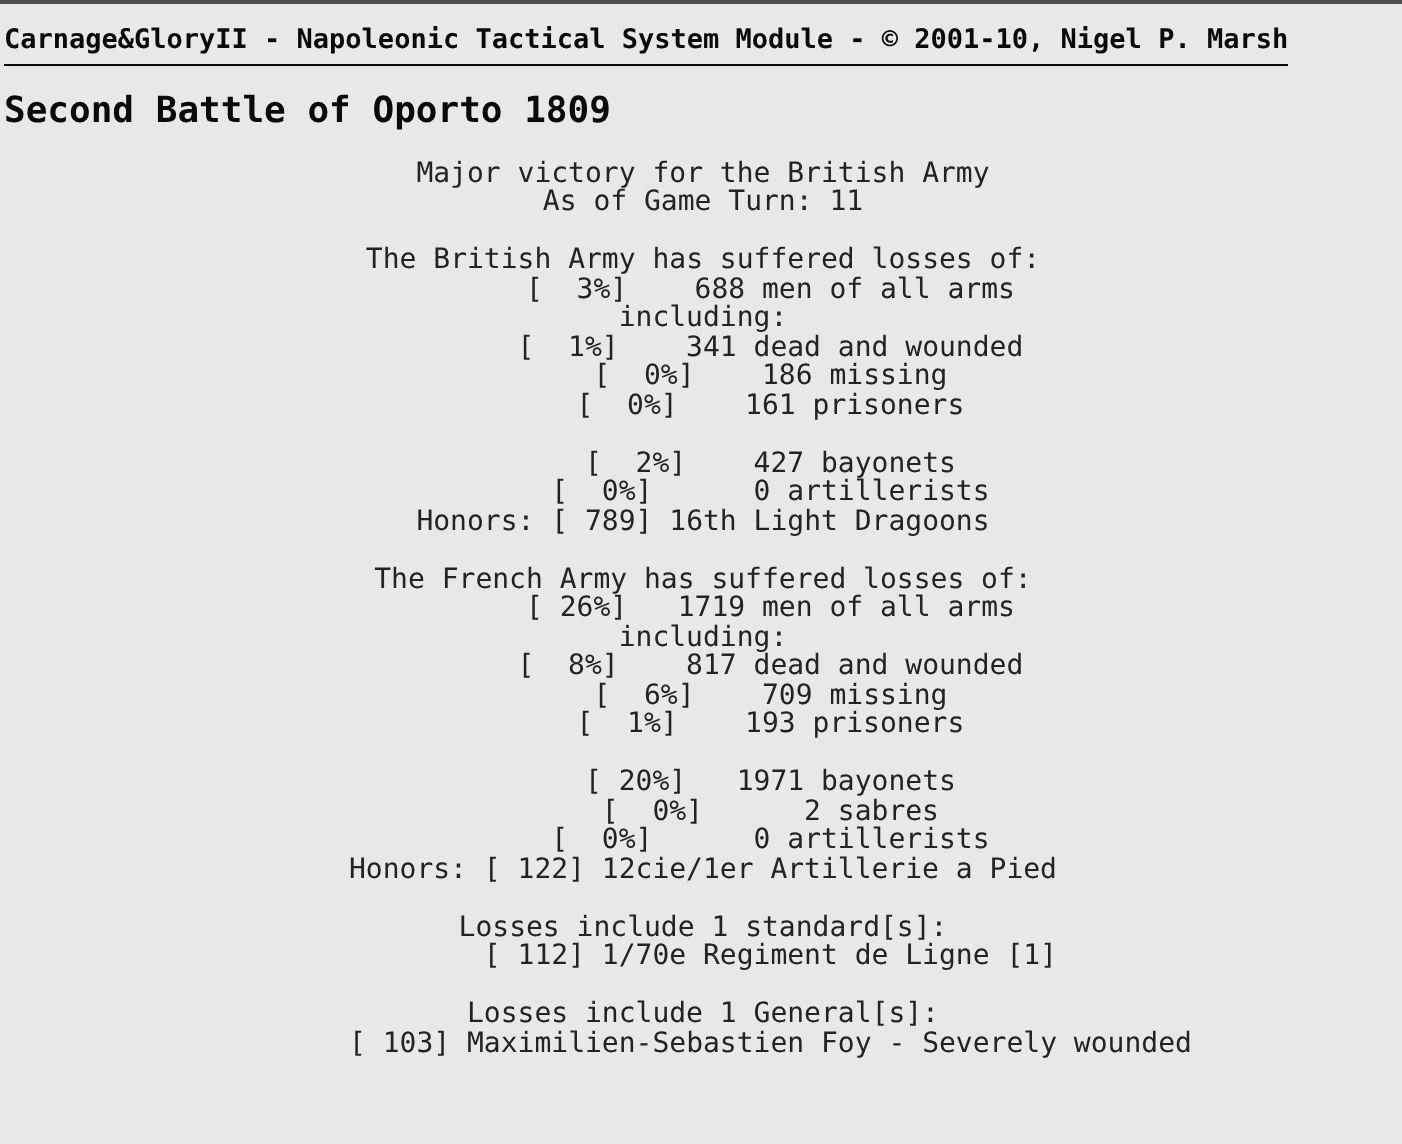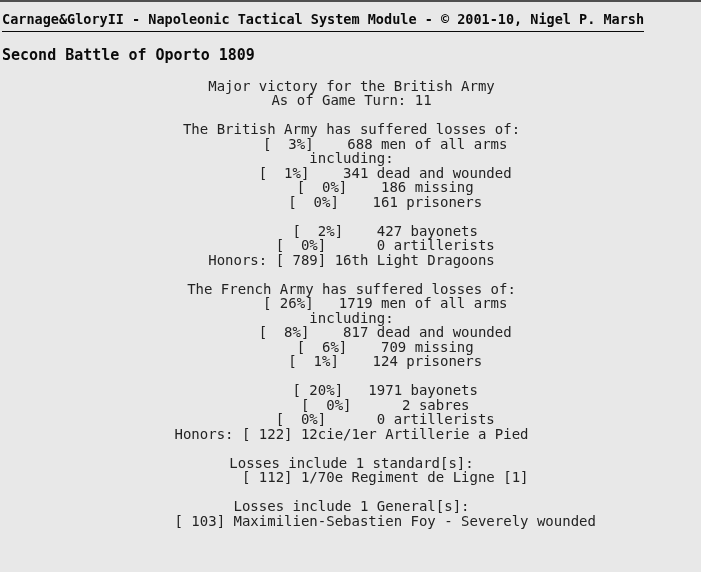--- a/index.html
+++ b/index.html
@@ -24,21 +24,21 @@
     font-weight: bold;
     font-size: 13.5px;
     line-height: 14px;
     color: #0a0a0a;
     border-bottom: 1px solid #0a0a0a;
     padding-bottom: 5px;
     white-space: pre;
   }
   .battle-title {
     margin-top: 14px;
-    font-size: 15px;
+    font-size: 18px;
     line-height: 18px;
     font-weight: bold;
     color: #0a0a0a;
     white-space: pre;
   }
   .report {
     margin-top: 1px;
   }
   .section {
     margin-top: 14.5px;
@@ -78,21 +78,21 @@
         <div class="line">        [  0%]      0 artillerists</div>
         <div class="line">Honors: [ 789] 16th Light Dragoons</div>
       </div>
 
   <div class="section">
         <div class="line">The French Army has suffered losses of:</div>
         <div class="line">        [ 26%]   1719 men of all arms</div>
         <div class="line">including:</div>
         <div class="line">        [  8%]    817 dead and wounded</div>
         <div class="line">        [  6%]    709 missing</div>
-        <div class="line">        [  1%]    124 prisoners</div>
+        <div class="line">        [  1%]    193 prisoners</div>
       </div>
 
   <div class="section">
         <div class="line">        [ 20%]   1971 bayonets</div>
         <div class="line">        [  0%]      2 sabres</div>
         <div class="line">        [  0%]      0 artillerists</div>
         <div class="line">Honors: [ 122] 12cie/1er Artillerie a Pied</div>
       </div>
 
   <div class="section">

